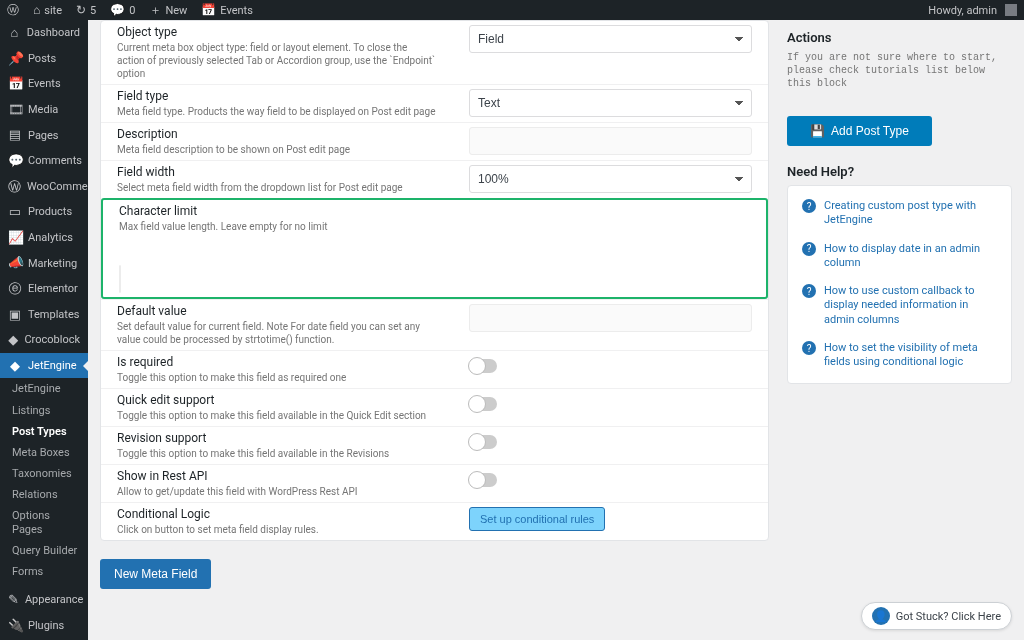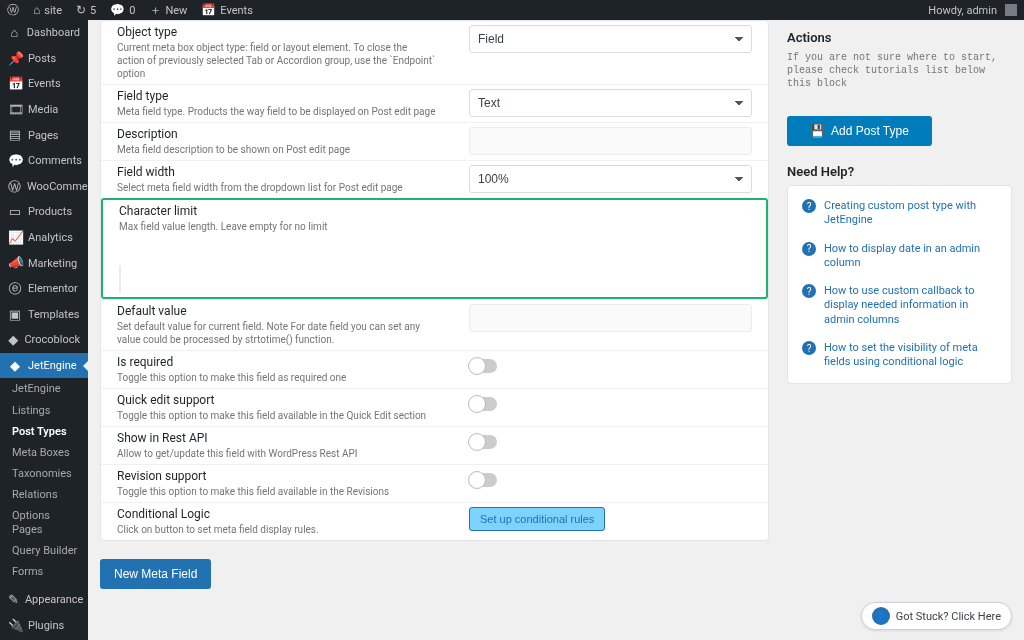--- a/index.html
+++ b/index.html
@@ -253,31 +253,31 @@
           <div class="field-lbl">
             <div class="ttl">Quick edit support</div>
             <div class="desc">Toggle this option to make this field available in the Quick Edit section</div>
           </div>
           <div class="field-ctrl">
             <div class="toggle"></div>
           </div>
         </div>
         <div class="field-row">
           <div class="field-lbl">
+            <div class="ttl">Revision support</div>
+            <div class="desc">Toggle this option to make this field available in the Revisions</div>
+          </div>
+          <div class="field-ctrl">
+            <div class="toggle"></div>
+          </div>
+        </div>
+        <div class="field-row">
+          <div class="field-lbl">
             <div class="ttl">Show in Rest API</div>
             <div class="desc">Allow to get/update this field with WordPress Rest API</div>
-          </div>
-          <div class="field-ctrl">
-            <div class="toggle"></div>
-          </div>
-        </div>
-        <div class="field-row">
-          <div class="field-lbl">
-            <div class="ttl">Revision support</div>
-            <div class="desc">Toggle this option to make this field available in the Revisions</div>
           </div>
           <div class="field-ctrl">
             <div class="toggle"></div>
           </div>
         </div>
         <div class="field-row">
           <div class="field-lbl">
             <div class="ttl">Conditional Logic</div>
             <div class="desc">Click on button to set meta field display rules.</div>
           </div>

